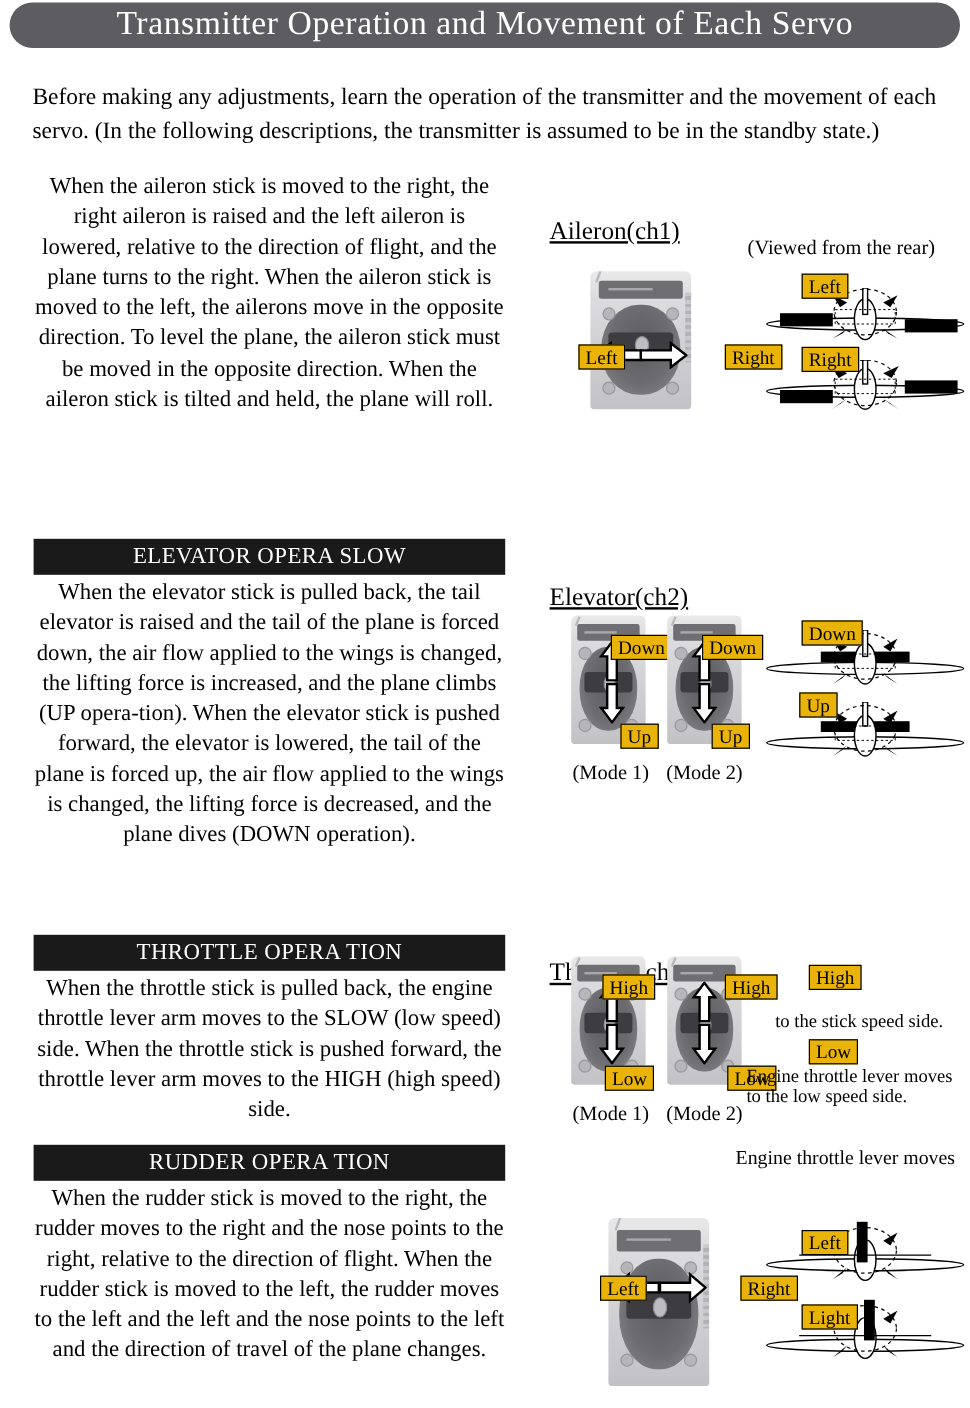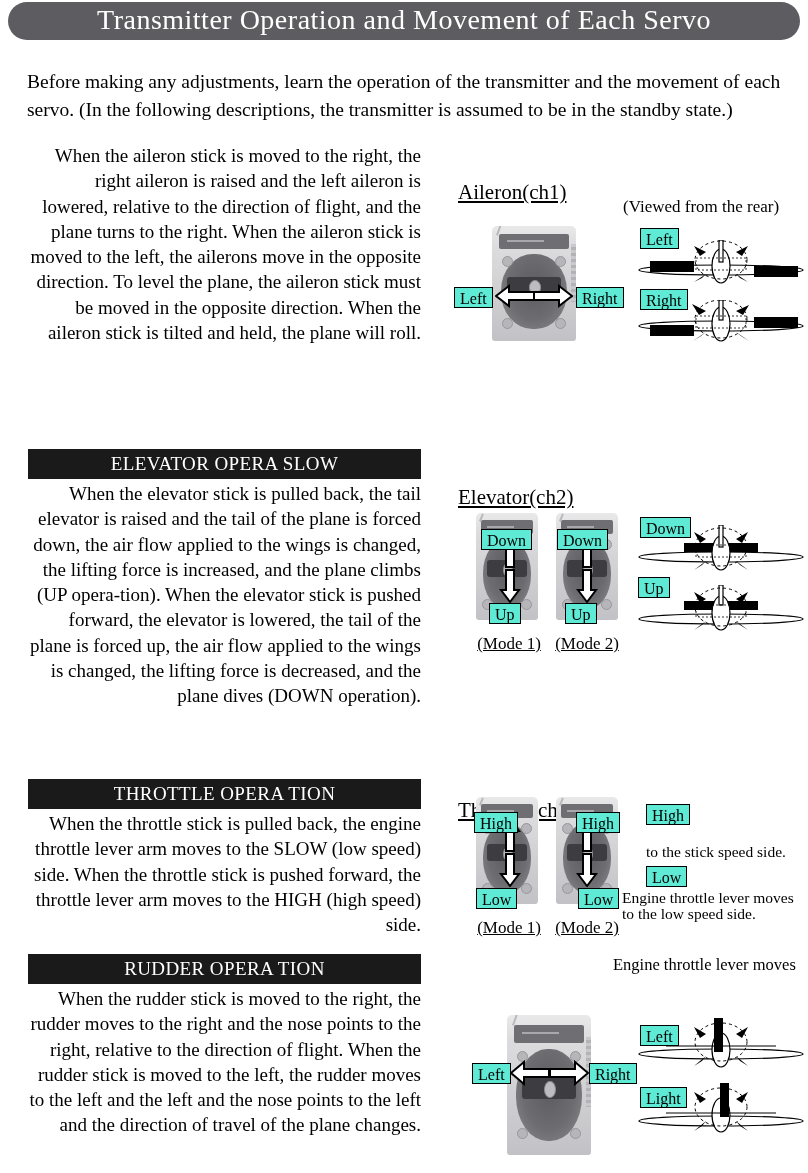--- a/index.html
+++ b/index.html
@@ -59,44 +59,45 @@
     display: flex;
     align-items: center;
     justify-content: center;
     font-size: 19px;
     letter-spacing: 0.4px;
   }
   .sec-body {
     font-size: 19px;
     line-height: 25.3px;
     margin-top: 2px;
-    text-align: right;
+    text-align: center;
   }
 
   
   .right-col { position: absolute; }
   .chan-title {
     font-size: 21px;
     white-space: nowrap;
     text-decoration: underline;
   }
   .view-note {
     font-size: 17px;
     white-space: nowrap;
   }
 
   
   .boxlabel {
     display: inline-block;
     border: 1.6px solid #000;
-    background: #5eead4;
+    background: #eab308;
     font-size: 16px;
     line-height: 1;
     padding: 3px 5px 0 5px;
     white-space: nowrap;
+    margin-left: 28px;
   }
 
   
   .tx {
     position: relative;
     background: linear-gradient(180deg,#e9e9ea 0%,#dcdcde 18%,#cfcfd2 60%,#c2c2c6 100%);
     border-radius: 5px 5px 3px 3px;
     overflow: hidden;
   }
   .tx .antenna {
@@ -180,21 +181,20 @@
   
   .sidetext {
     font-size: 15.5px;
     line-height: 18px;
     white-space: nowrap;
   }
   .mode-cap {
     font-size: 17px;
     white-space: nowrap;
     text-align: center;
-    text-decoration: underline;
   }
 </style>
 </head>
 <body>
 
 <div class="title-pill">
   <span class="title-text">Transmitter  Operation  and  Movement  of Each  Servo</span>
 </div>
 
 <p class="intro">Before making any adjustments, learn the operation of the  transmitter and the movement of each servo. (In the following descriptions, the transmitter is assumed to be in the standby state.)</p>

